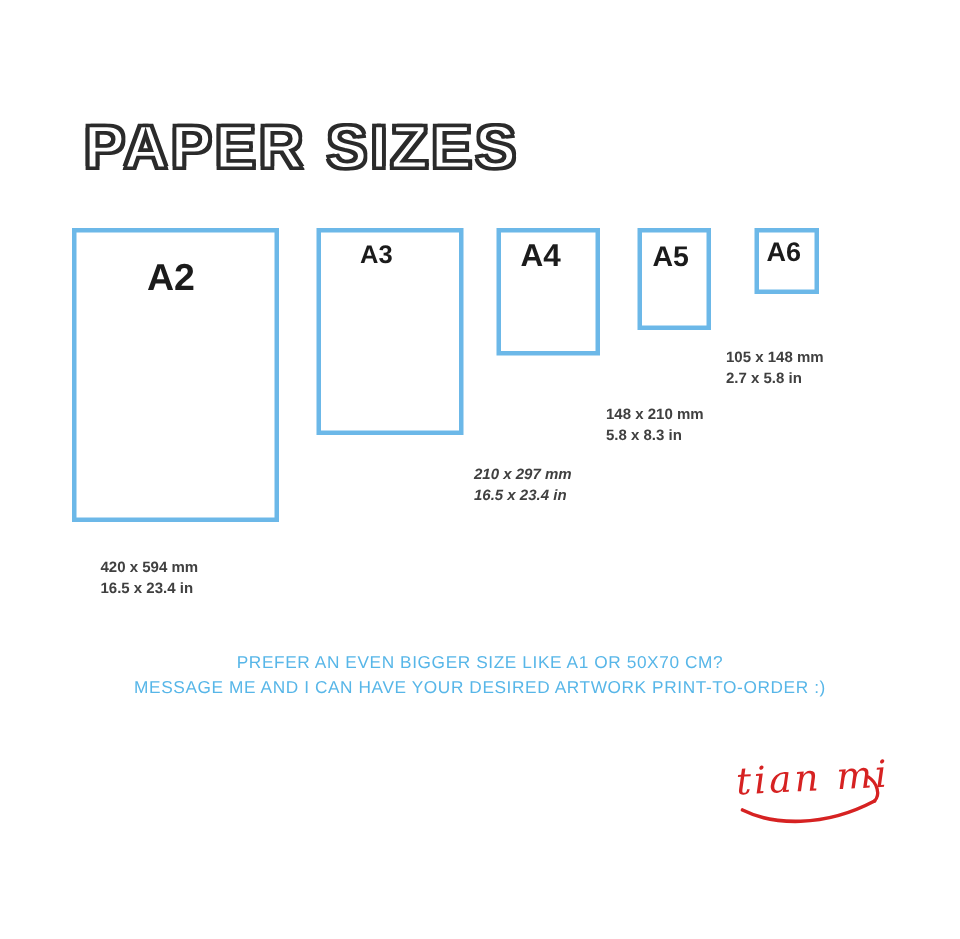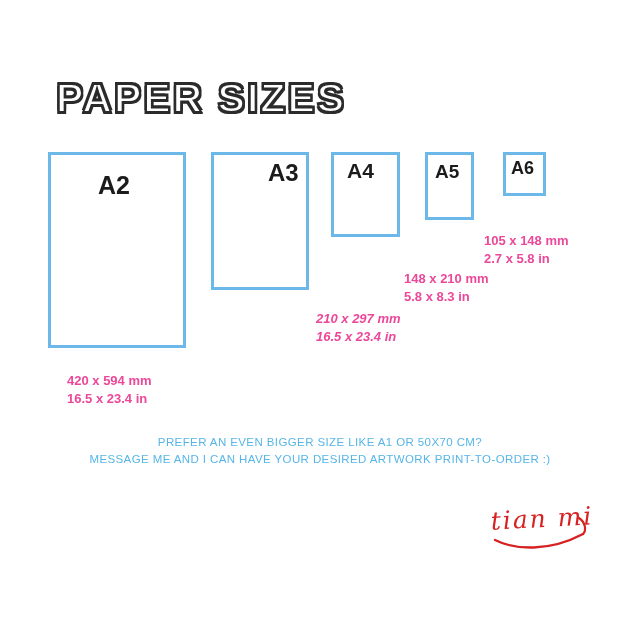--- a/index.html
+++ b/index.html
@@ -51,23 +51,23 @@
   .paper-label {
     position: absolute;
     font-weight: 700;
     color: #1b1b1b;
     line-height: 1;
   }
 
   
   .dims {
     position: absolute;
-    font-size: 13px;
+    font-size: 10px;
     font-weight: 700;
-    color: #ec4899;
+    color: #404040;
     line-height: 1.35;
     white-space: nowrap;
   }
 
   
   .note {
     position: absolute;
     left: 0;
     width: 640px;
     text-align: center;
@@ -111,21 +111,21 @@
   <div class="title">PAPER SIZES</div>
 
   <div class="paper" style="left:48px; top:152px; width:138px; height:196px;"></div>
   <div class="paper-label" style="left:98px; top:173px; font-size:25px;">A2</div>
   <div class="dims" style="left:67px; top:372px;">
     <div>420 x 594 mm</div>
     <div>16.5 x 23.4 in</div>
   </div>
 
   <div class="paper" style="left:211px; top:152px; width:98px; height:138px;"></div>
-  <div class="paper-label" style="left:240px; top:161px; font-size:24px;margin-left:28px;">A3</div>
+  <div class="paper-label" style="left:240px; top:161px; font-size:17px;">A3</div>
 
   <div class="paper" style="left:331px; top:152px; width:69px; height:85px;"></div>
   <div class="paper-label" style="left:347px; top:160px; font-size:21px;">A4</div>
   <div class="dims" style="left:316px; top:310px;font-style:italic;">
     <div>210 x 297 mm</div>
     <div>16.5 x 23.4 in</div>
   </div>
 
   <div class="paper" style="left:425px; top:152px; width:49px; height:68px;"></div>
   <div class="paper-label" style="left:435px; top:162px; font-size:19px;">A5</div>

